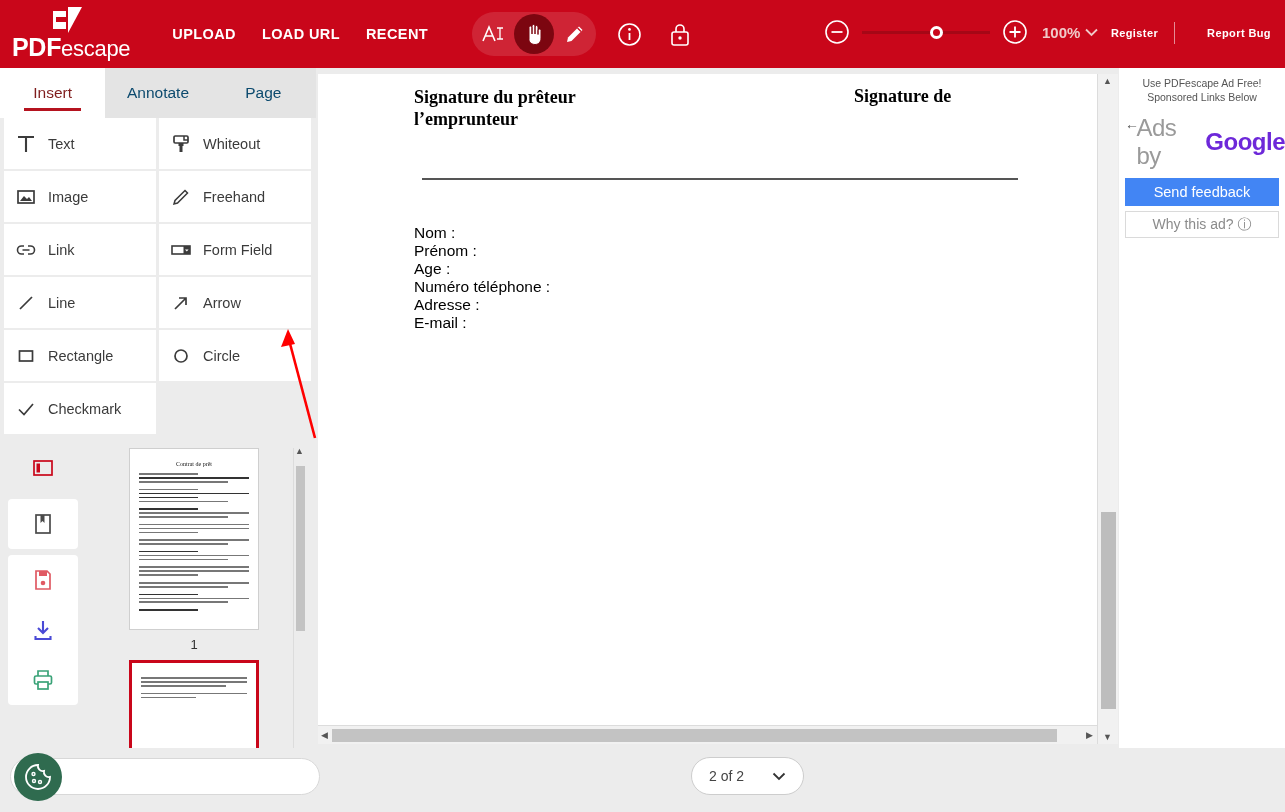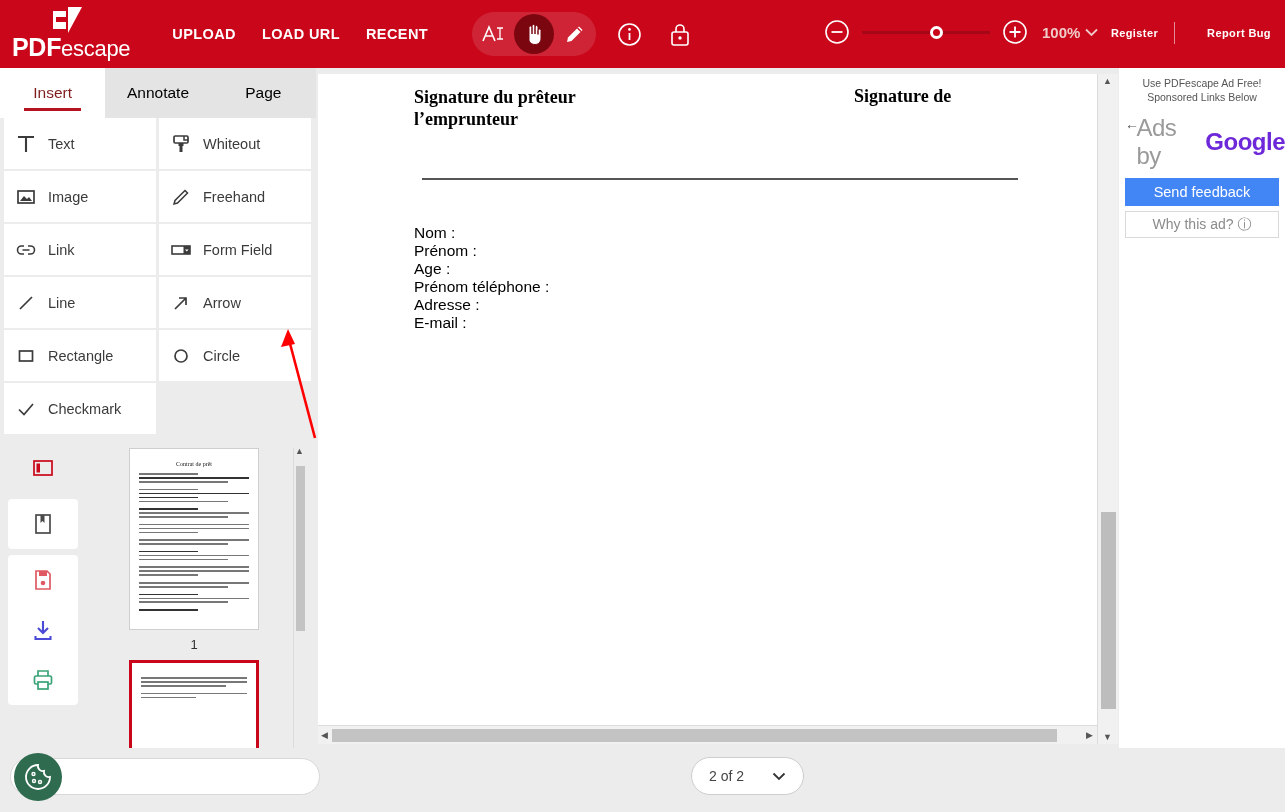--- a/index.html
+++ b/index.html
@@ -73,21 +73,21 @@
   #hdr-divider { width: 1px; height: 22px; background: #e58b95; margin: 0 16px; }
 
   
   #left-panel {
     position: absolute; left: 0; top: 68px;
     width: 316px; height: 744px; background: #ececec;
   }
   #tabs { display: flex; height: 50px; background: #e4e4e4; }
   .tab {
     flex: 1; display: flex; align-items: center; justify-content: center;
-    font-size: 15.5px; color: #000000; cursor: pointer; position: relative;
+    font-size: 15.5px; color: #0c4a6e; cursor: pointer; position: relative;
     background: #e4e4e4;
   }
   .tab.active { background: #fff; color: #7f1d1d; }
   .tab.active:after {
     content: ""; position: absolute; left: 23%; bottom: 7px;
     width: 54%; height: 3px; background: #b5131f;
   }
   #tool-grid {
     margin: 0; padding: 0 4px;
     display: flex; flex-wrap: wrap; gap: 2px 3px;
@@ -527,21 +527,21 @@
         <div>Signature du prêteur</div>
         <div>l’emprunteur</div>
       </div>
       <div class="sig-right">Signature de</div>
     </div>
     <div id="sig-rule"></div>
     <div id="fields">
       <div>Nom :</div>
       <div>Prénom :</div>
       <div>Age :</div>
-      <div>Prénom téléphone :</div>
+      <div>Numéro téléphone :</div>
       <div>Adresse :</div>
       <div>E-mail :</div>
     </div>
   </div>
 </div>
 
 <div id="v-scroll">
   <div class="arrow-btn" style="top:2px;left:5px">▲</div>
   <div id="v-thumb"></div>
   <div class="arrow-btn" style="bottom:2px;left:5px">▼</div>

